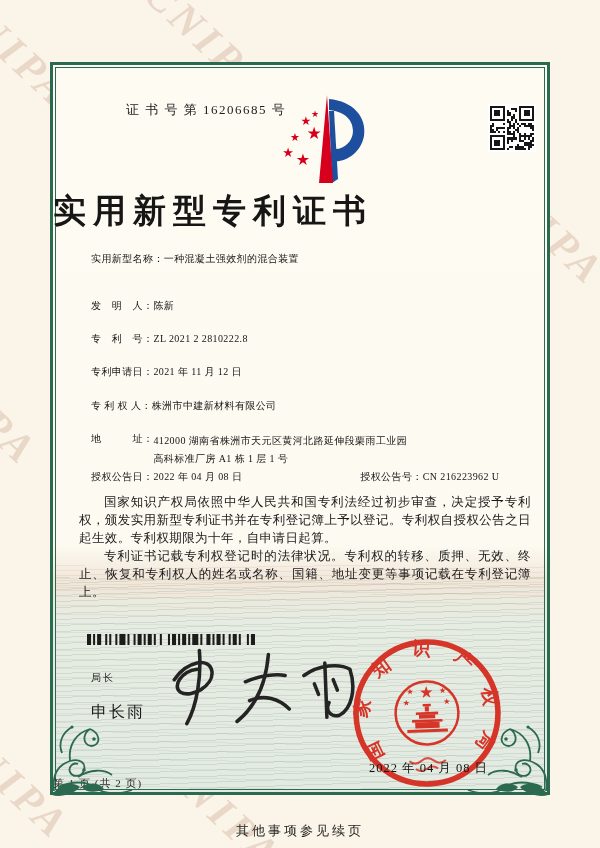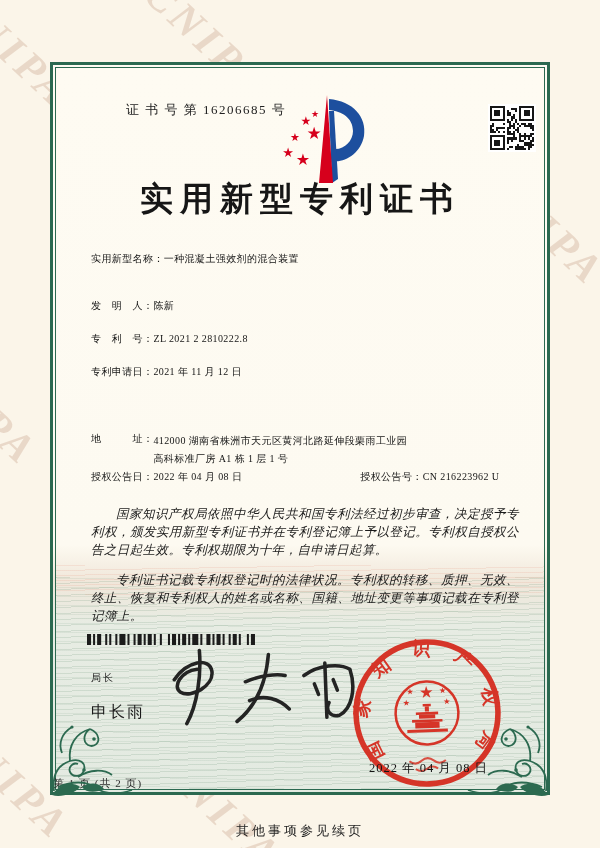--- a/index.html
+++ b/index.html
@@ -36,36 +36,36 @@
     background:repeating-linear-gradient(179deg, rgba(228,140,118,.16) 0 1px, transparent 1px 5px);
   }
   
   .cert-no{
     position:absolute; left:25px; top:36px; font-size:13px; letter-spacing:1.5px; color:#222;margin-left:48px;
   }
   .logo{ position:absolute; left:212px; top:26px; width:112px; height:98px; }
   .qr{ position:absolute; left:435px; top:39px; width:48px; height:48px; background:#fff; padding:2px; box-sizing:border-box; }
   .qr svg{ width:100%; height:100%; shape-rendering:crispEdges; fill:#161616; }
   .title{
-    position:absolute; left:0; top:112px; width:100%; text-align:center;
+    position:absolute; left:0; top:124px; width:100%; 
     font-size:33px; font-weight:bold; letter-spacing:7px; color:#161616;
   }
   
   .row{ position:absolute; left:38px; font-size:10px; color:#151515; white-space:nowrap; letter-spacing:.4px; }
   .row .lab{ display:inline-block; }
   .row.addr{ white-space:normal; width:430px; }
   .row.addr .vals{ display:inline-block; vertical-align:top; }
   .row.addr .vals span{ display:block; line-height:17.5px; }
   .row .second{ margin-left:118px; }
   
   .paras{
     position:absolute; left:26px; top:428px; width:452px;
     font-size:12.5px; line-height:18px; color:#1a1a1a; letter-spacing:.4px; text-align:justify;
   }
-  .paras p{ margin:12px; text-indent:2em;font-style:italic; }
+  .paras p{ margin:0; text-indent:2em; }
   
   .barcode{ position:absolute; left:34px; top:566px; width:170px; height:11px; }
   .barcode svg{ width:100%; height:100%; fill:#1c1c1c; }
   .officer-title{ position:absolute; left:38px; top:606px; font-size:10px; letter-spacing:2px; color:#1a1a1a;
     font-family:Liberation Serif, serif; }
   .officer-name{ position:absolute; left:38px; top:637px; font-size:16px; letter-spacing:2px; color:#1a1a1a;
     font-family:"Liberation Sans","DejaVu Sans",sans-serif; }
   .signature{ position:absolute; left:92px; top:574px; width:230px; height:96px; }
   .seal{ position:absolute; left:298px; top:572px; width:152px; height:152px; opacity:.93; transform:rotate(-2deg); }
   .seal-date{
@@ -349,20 +349,23 @@
     </div>
     <div class="row" style="top:234px">
       <span class="lab">发　明　人：</span><span>陈新</span>
     </div>
     <div class="row" style="top:267px">
       <span class="lab">专　利　号：</span><span>ZL 2021 2 2810222.8</span>
     </div>
     <div class="row" style="top:300px">
       <span class="lab">专利申请日：</span><span>2021 年 11 月 12 日</span>
     </div>
+    <div class="row" style="top:334px">
+      <span class="lab">专 利 权 人：</span><span>株洲市中建新材料有限公司</span>
+    </div>
     <div class="row addr" style="top:367px">
       <span class="lab">地　　　址：</span><span class="vals"><span>412000 湖南省株洲市天元区黄河北路延伸段栗雨工业园</span><span>高科标准厂房 A1 栋 1 层 1 号</span></span>
     </div>
     <div class="row" style="top:405px">
       <span class="lab">授权公告日：</span><span>2022 年 04 月 08 日</span><span class="second"><span class="lab">授权公告号：</span><span>CN 216223962 U</span></span>
     </div>
 
     <div class="paras">
       <p>国家知识产权局依照中华人民共和国专利法经过初步审查，决定授予专利权，颁发实用新型专利证书并在专利登记簿上予以登记。专利权自授权公告之日起生效。专利权期限为十年，自申请日起算。</p>
       <p>专利证书记载专利权登记时的法律状况。专利权的转移、质押、无效、终止、恢复和专利权人的姓名或名称、国籍、地址变更等事项记载在专利登记簿上。</p>

